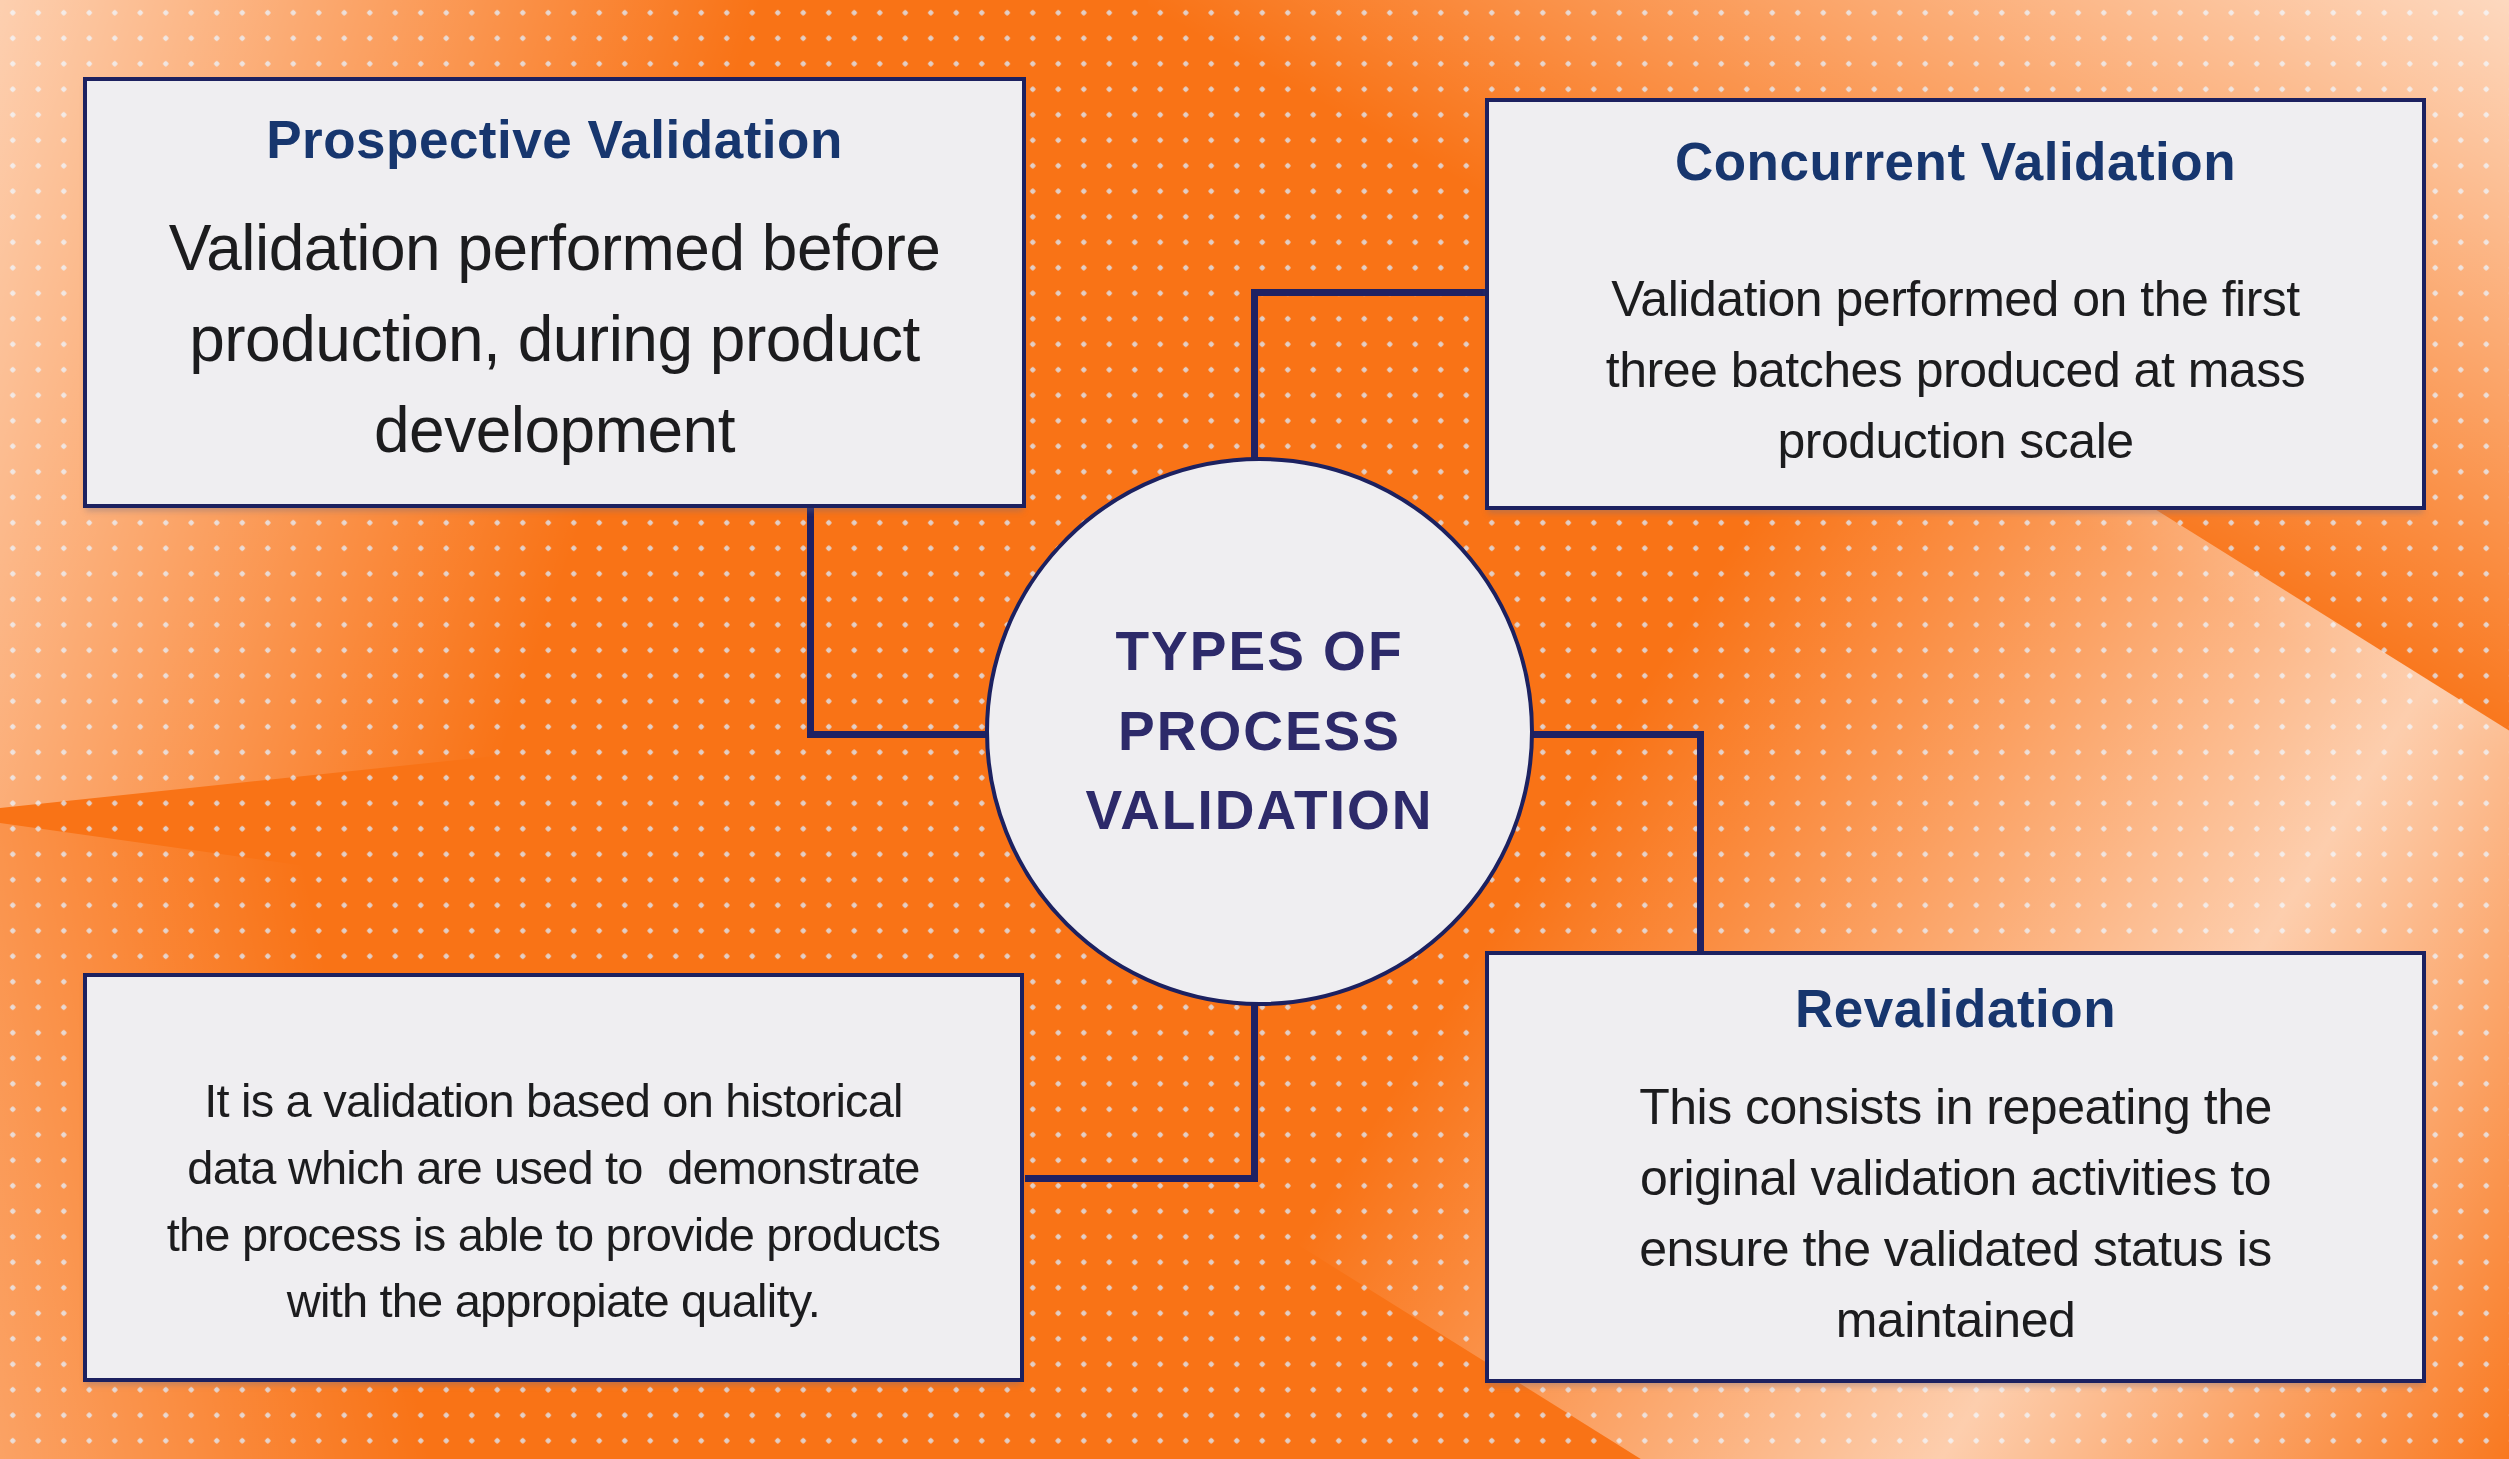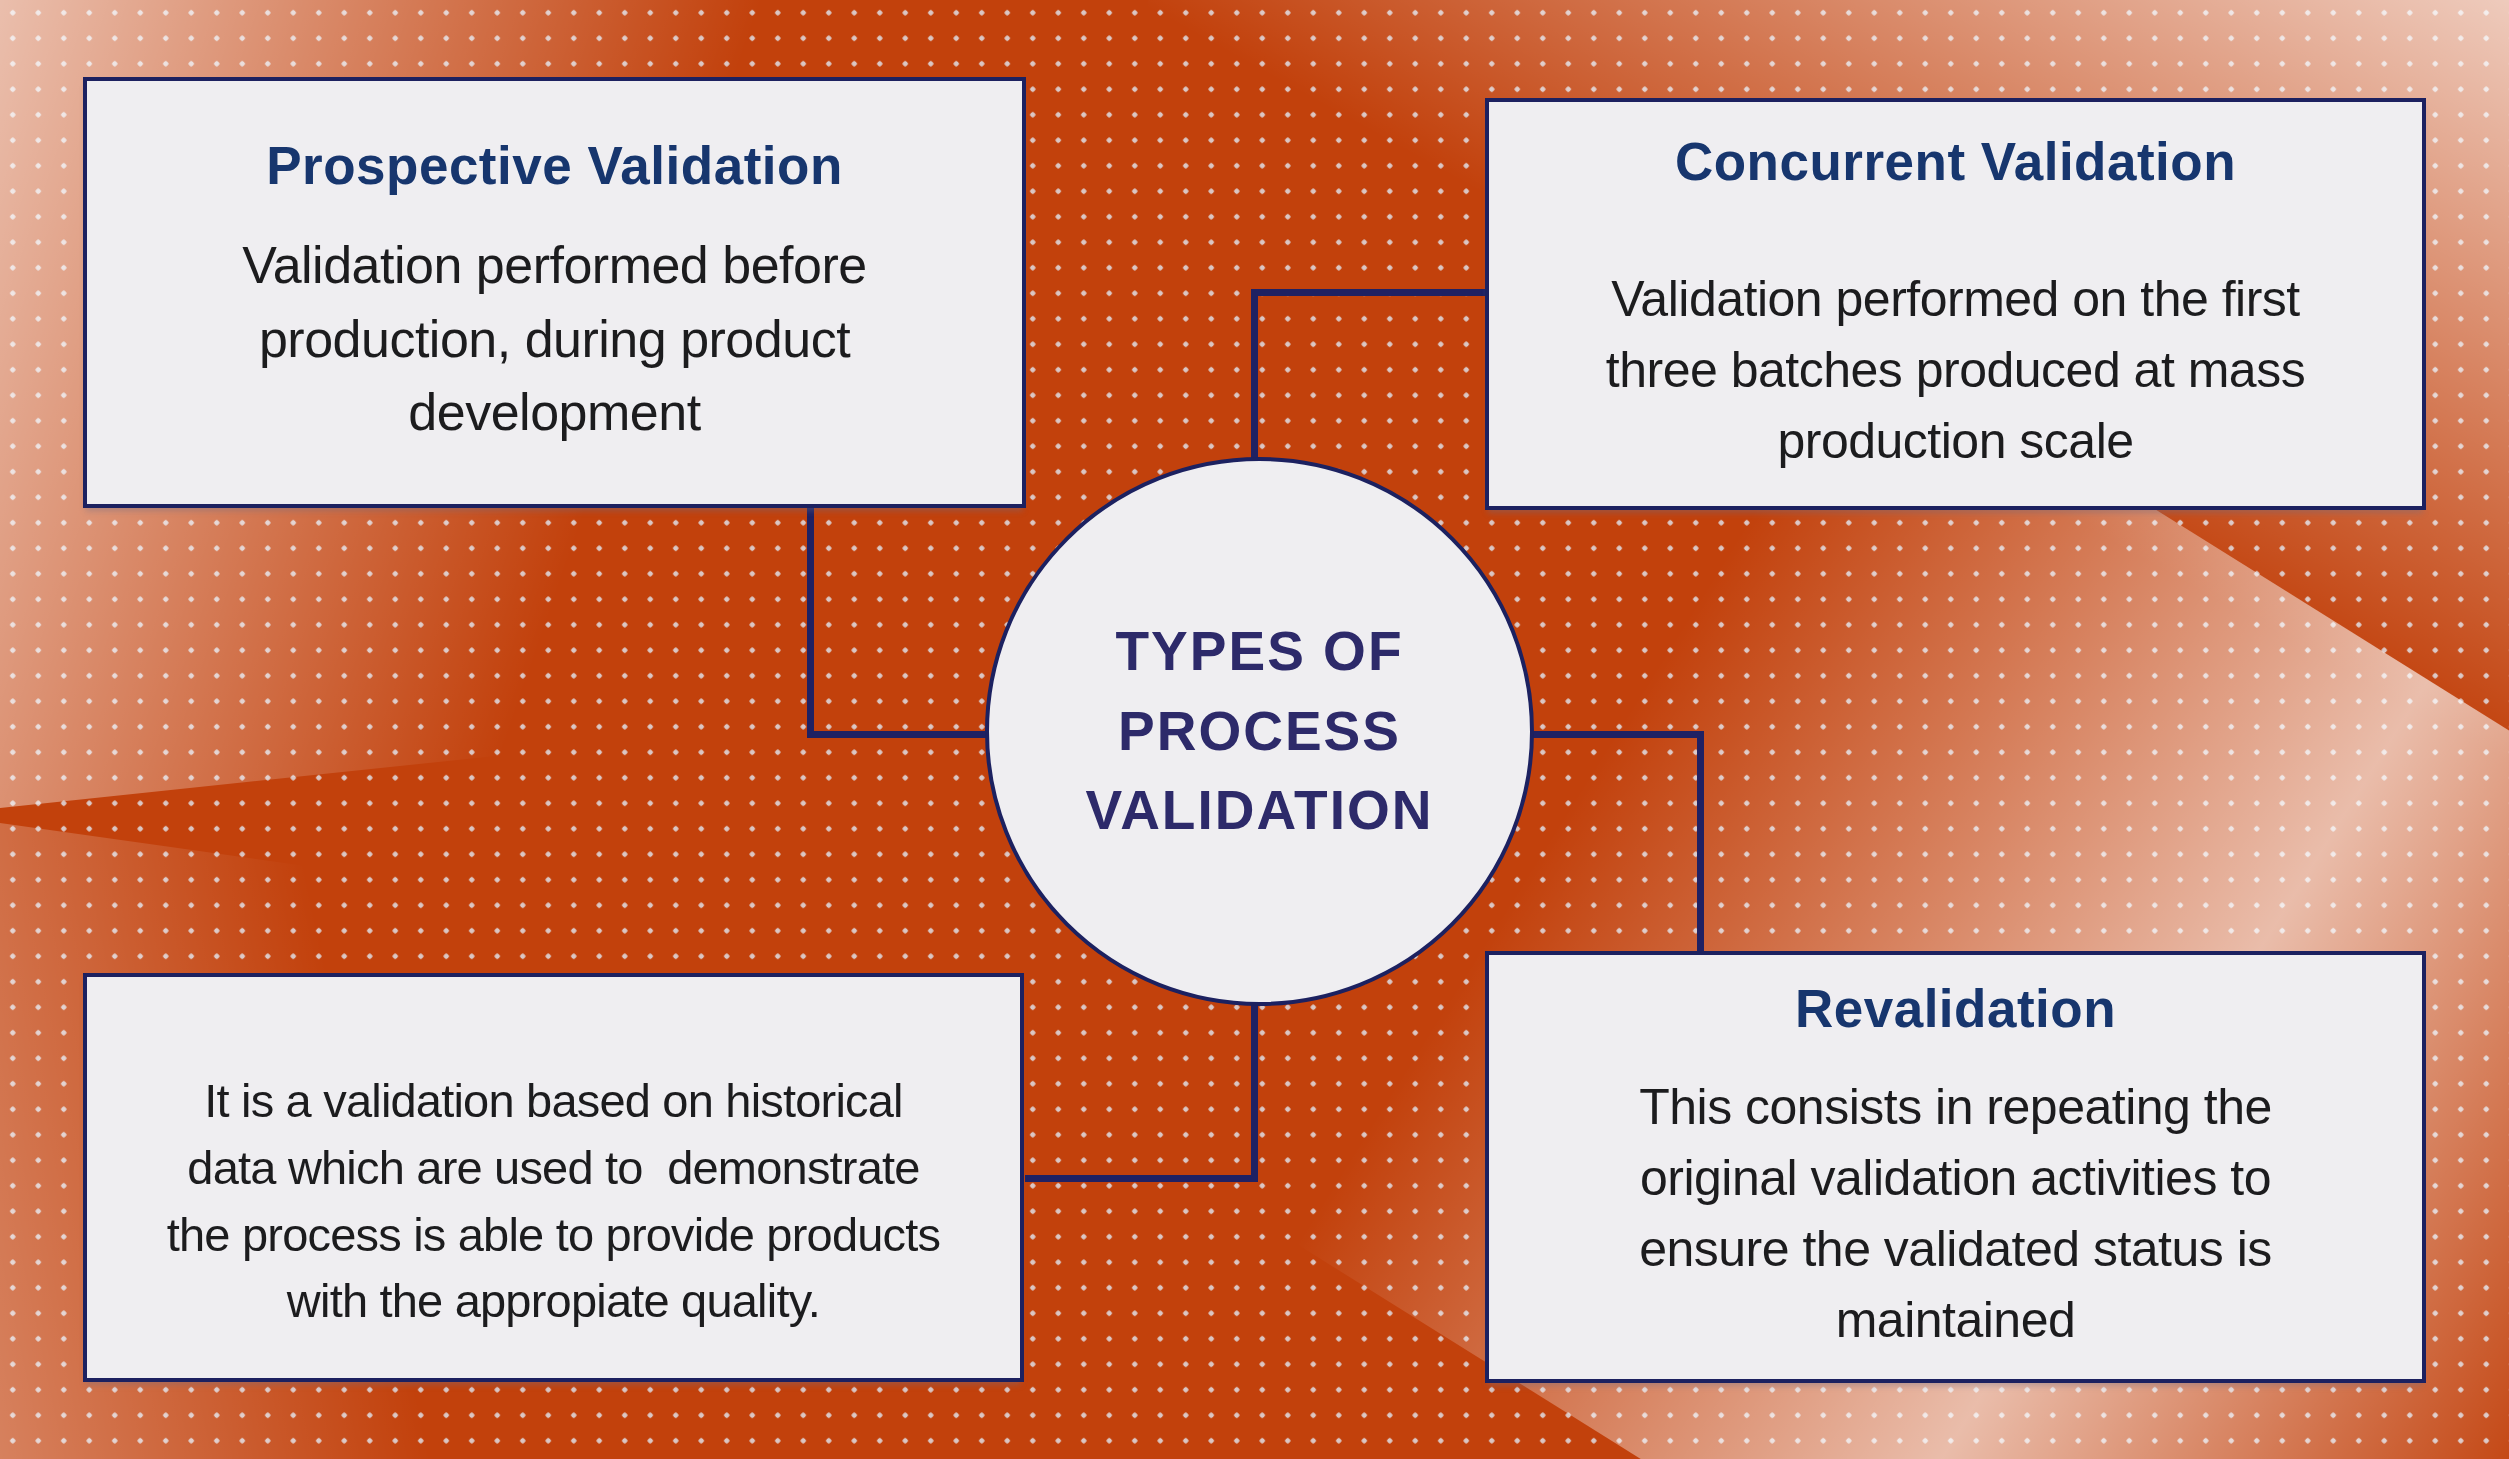--- a/index.html
+++ b/index.html
@@ -6,21 +6,21 @@
     margin: 0;
     padding: 0;
     background: #f2f1f3;
     font-family: "Liberation Sans", sans-serif;
   }
   .canvas {
     position: relative;
     width: 2509px;
     height: 1459px;
     overflow: hidden;
-    background: #c2410c;
+    background: #f97316;
   }
   
   .dots-layer {
     position: absolute;
     inset: 0;
     background-image: radial-gradient(#dfdee4 2.4px, rgba(0,0,0,0) 2.8px);
     background-size: 25.5px 25.5px;
     opacity: 0.85;
     z-index: 0;
   }
@@ -79,21 +79,21 @@
     margin: 0;
     color: #1c1c1e;
     letter-spacing: -0.5px;
     line-height: 1.42;
     white-space: pre-wrap;
   }
   .box-tl { left: 83px;   top: 77px;  width: 943px; height: 431px; }
   .box-tr { left: 1485px; top: 98px; width: 941px; height: 412px; gap: 39px; }
   .box-bl { left: 83px;   top: 973px; width: 941px; height: 409px; }
   .box-br { left: 1485px; top: 951px; width: 941px; height: 432px; }
-  .box-tl p { font-size: 52px; }
+  .box-tl p { font-size: 64px; }
   .box-tr p { font-size: 50px; }
   .box-bl p { font-size: 47px; letter-spacing: -0.8px; margin-top: 48px; }
   .box-br p { font-size: 50px; }
 
   
   .center-circle {
     position: absolute;
     left: 985px; top: 457px;
     width: 549px; height: 549px;
     box-sizing: border-box;

